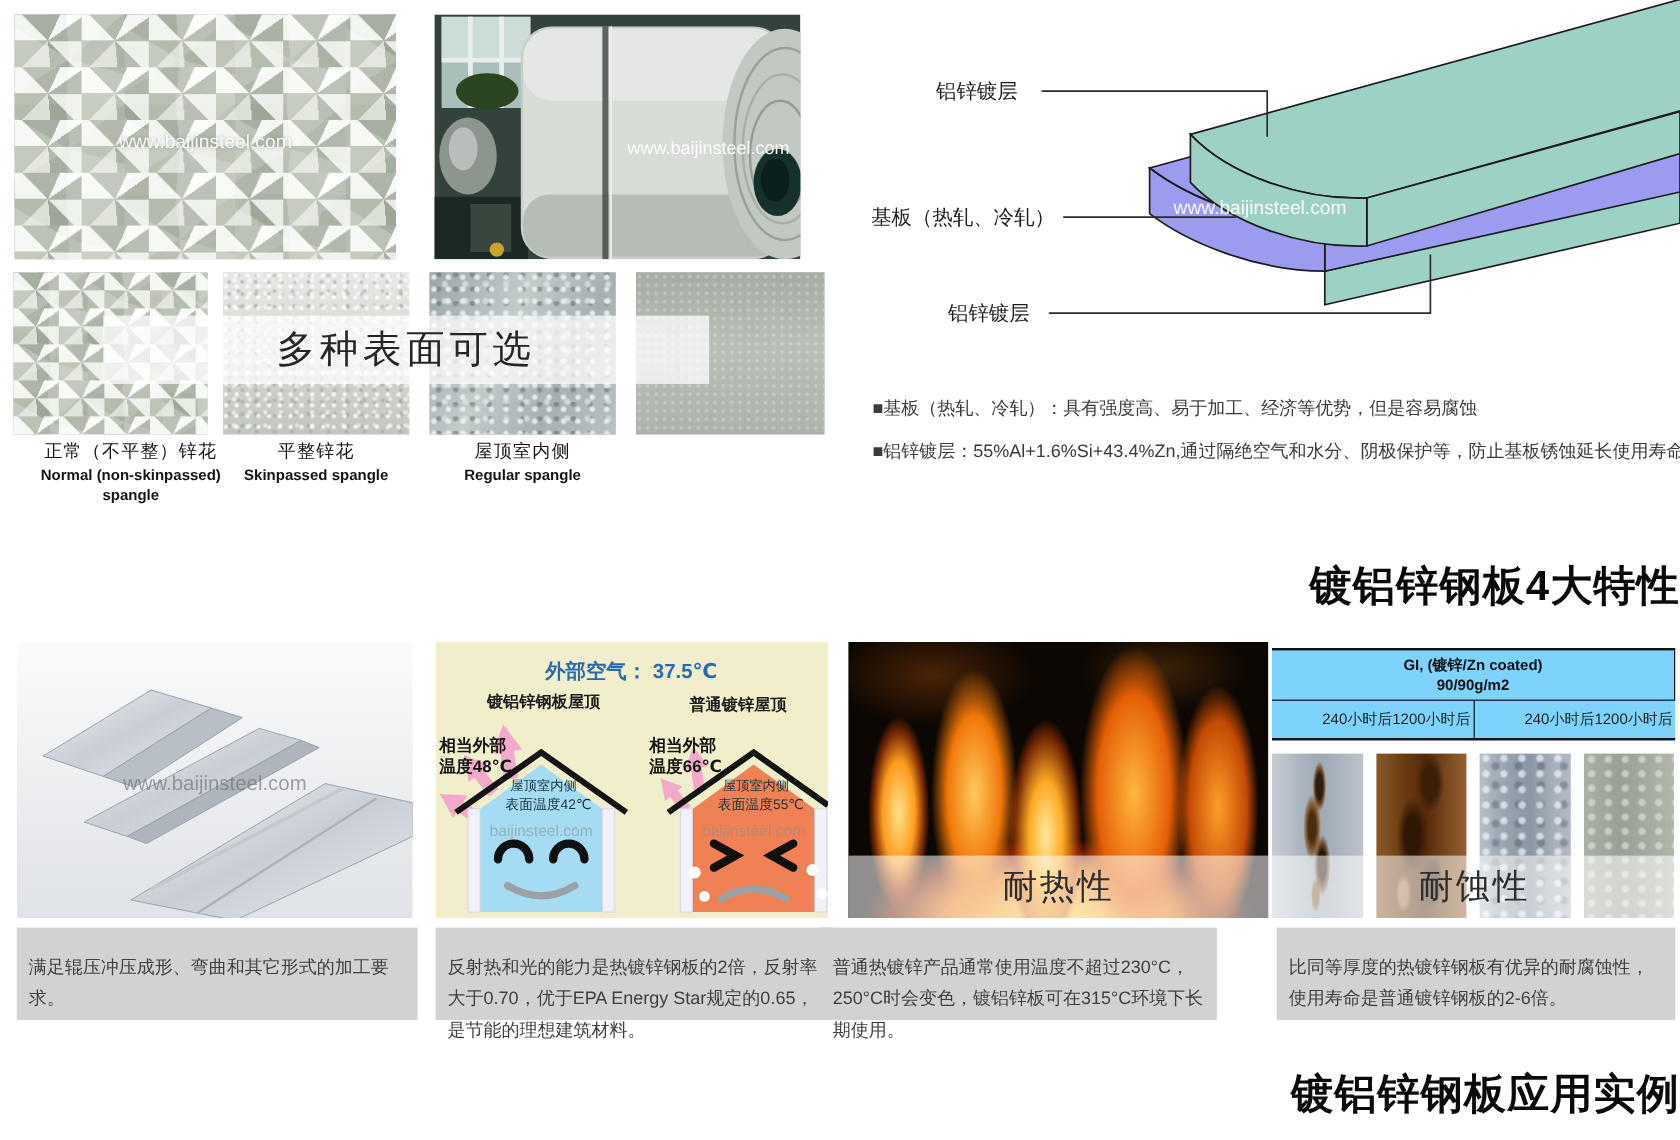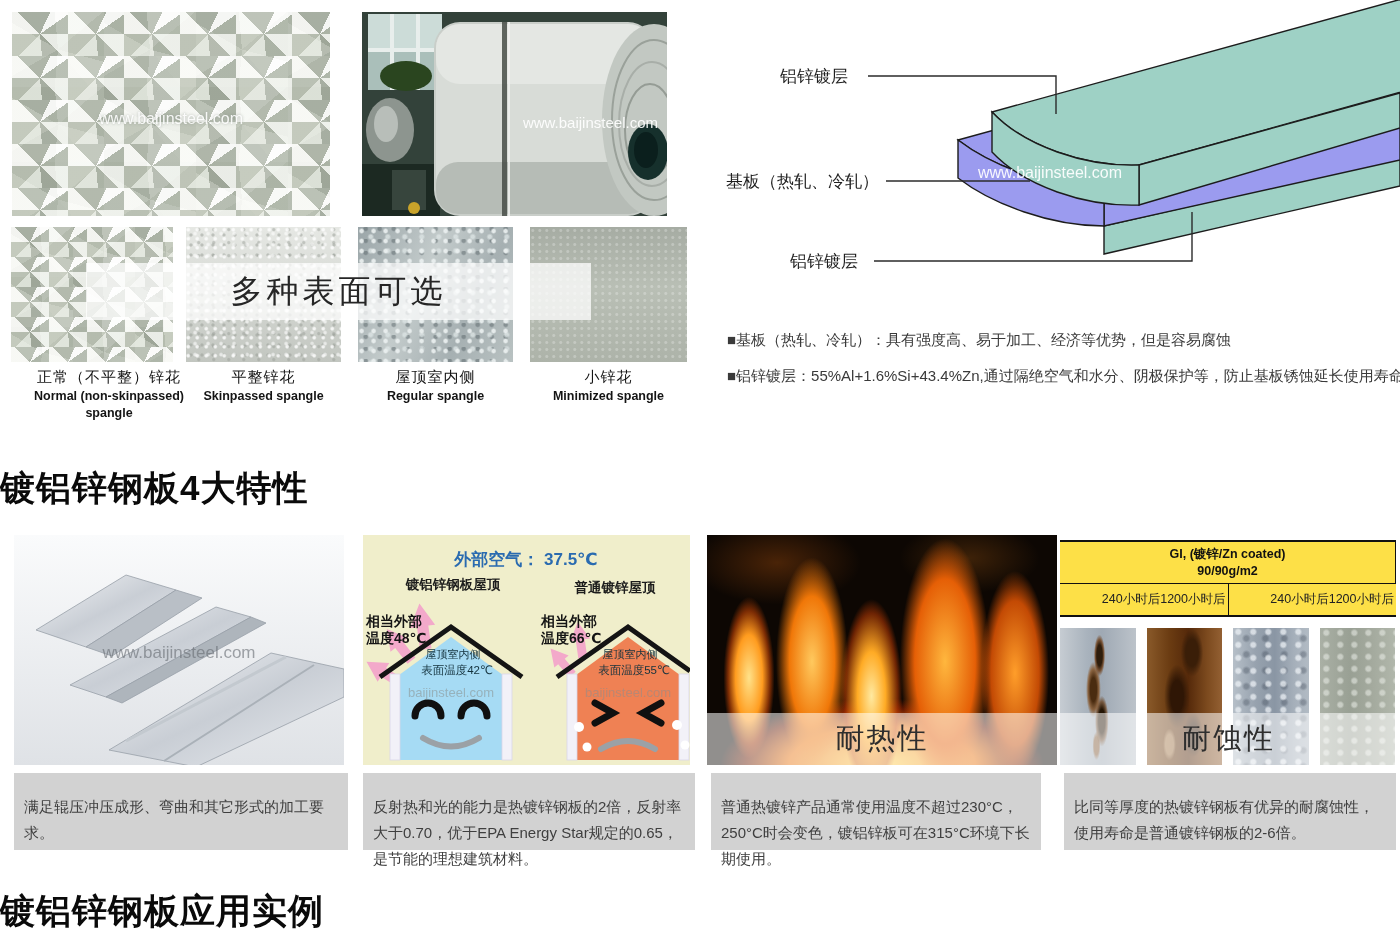--- a/index.html
+++ b/index.html
@@ -67,33 +67,33 @@
                   display:flex;align-items:center;justify-content:center;
                   font-size:32px;color:#262626;letter-spacing:4px;}
   .tile-label{top:366px;text-align:center;color:#141414;}
   .tile-label .zh{font-size:15px;letter-spacing:1px;line-height:22px;}
   .tile-label .en{font-size:12.5px;font-weight:bold;line-height:17px;}
 
   .bullets{left:727px;top:331px;width:680px;color:#3a3a3a;font-size:15px;}
   .bullet-line{margin-bottom:17px;white-space:nowrap;}
 
   
-  .section-title{left:0;width:100%;text-align:left;font-size:35px;font-weight:bold;
+  .section-title{left:0;width:100%;text-align:right;font-size:35px;font-weight:bold;
                  color:#0a0a0a;letter-spacing:1px;}
 
   
   .panel{top:535px;height:230px;overflow:hidden;}
   .cap{position:absolute;left:0;right:0;bottom:0;height:52px;background:rgba(255,255,255,.55);
        display:flex;align-items:center;justify-content:center;font-size:29px;color:#2e2e2e;letter-spacing:2px;}
   .desc{top:773px;height:77px;background:#d2d2d2;color:#3f3f3f;font-size:15px;line-height:26px;
         padding:21px 10px 0 10px;box-sizing:border-box;}
 
   
   .p4-table{position:absolute;left:3px;top:5px;right:4px;border-top:2px solid #111;
-            border-bottom:2px solid #111;background:#fde047;}
+            border-bottom:2px solid #111;background:#7dd3fc;}
   .p4-row1{display:flex;border-bottom:1px solid #111;}
   .p4-row1 .col{flex:1;text-align:center;font-size:12.5px;font-weight:bold;color:#111;
                 padding:4px 0 3px 0;line-height:17px;}
   .p4-row2{display:flex;}
   .p4-row2 .col{flex:1;display:flex;justify-content:flex-end;font-size:12.5px;color:#222;
                 padding:7px 2px;}
   .p4-sep{border-right:1.5px solid #111;}
   .strips{position:absolute;left:3px;right:5px;top:93px;bottom:0;display:flex;gap:11px;}
   .strip{flex:1;}
   .strip1{background-image:
@@ -201,24 +201,20 @@
     <div class="en">Normal (non-skinpassed) spangle</div>
   </div>
   <div class="abs tile-label" style="left:186px;width:155px;text-align:center;">
     <div class="zh">平整锌花</div>
     <div class="en">Skinpassed spangle</div>
   </div>
   <div class="abs tile-label" style="left:358px;width:155px;">
     <div class="zh">屋顶室内侧</div>
     <div class="en">Regular spangle</div>
   </div>
-  <div class="abs tile-label" style="left:530px;width:157px;">
-    <div class="zh">小锌花</div>
-    <div class="en">Minimized spangle</div>
-  </div>
 
   <div class="abs bullets">
     <div class="bullet-line">■基板（热轧、冷轧）：具有强度高、易于加工、经济等优势，但是容易腐蚀</div>
     <div class="bullet-line">■铝锌镀层：55%Al+1.6%Si+43.4%Zn,通过隔绝空气和水分、阴极保护等，防止基板锈蚀延长使用寿命</div>
   </div>
 
   <div class="abs section-title" style="top:465px;">镀铝锌钢板4大特性</div>
 
   <div class="abs panel" style="left:14px;width:330px;">
     <svg width="330" height="230" viewBox="0 0 330 230">
@@ -331,18 +327,18 @@
       <div class="strip strip1"></div>
       <div class="strip strip2"></div>
       <div class="strip strip3"></div>
       <div class="strip strip4"></div>
     </div>
     <div class="cap">耐蚀性</div>
   </div>
 
   <div class="abs desc" style="left:14px;width:334px;">满足辊压冲压成形、弯曲和其它形式的加工要求。</div>
   <div class="abs desc" style="left:363px;width:332px;">反射热和光的能力是热镀锌钢板的2倍，反射率大于0.70，优于EPA Energy Star规定的0.65，是节能的理想建筑材料。</div>
-  <div class="abs desc" style="left:711px;width:330px;">普通热镀锌产品通常使用温度不超过230°C，250°C时会变色，镀铝锌板可在315°C环境下长期使用。</div>
+  <div class="abs desc" style="left:684px;width:330px;">普通热镀锌产品通常使用温度不超过230°C，250°C时会变色，镀铝锌板可在315°C环境下长期使用。</div>
   <div class="abs desc" style="left:1064px;width:332px;">比同等厚度的热镀锌钢板有优异的耐腐蚀性，使用寿命是普通镀锌钢板的2-6倍。</div>
 
   <div class="abs section-title" style="top:888px;">镀铝锌钢板应用实例</div>
 
 </div>
 
 </body></html>

